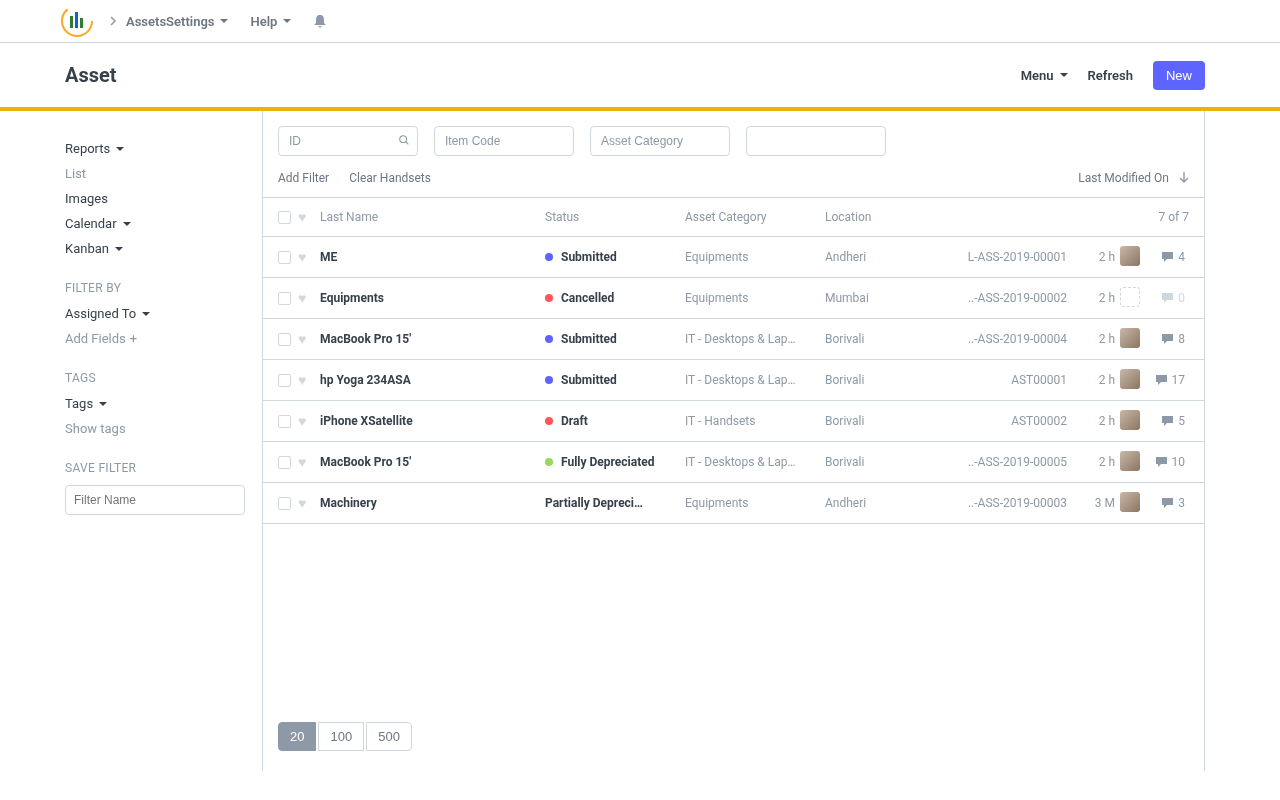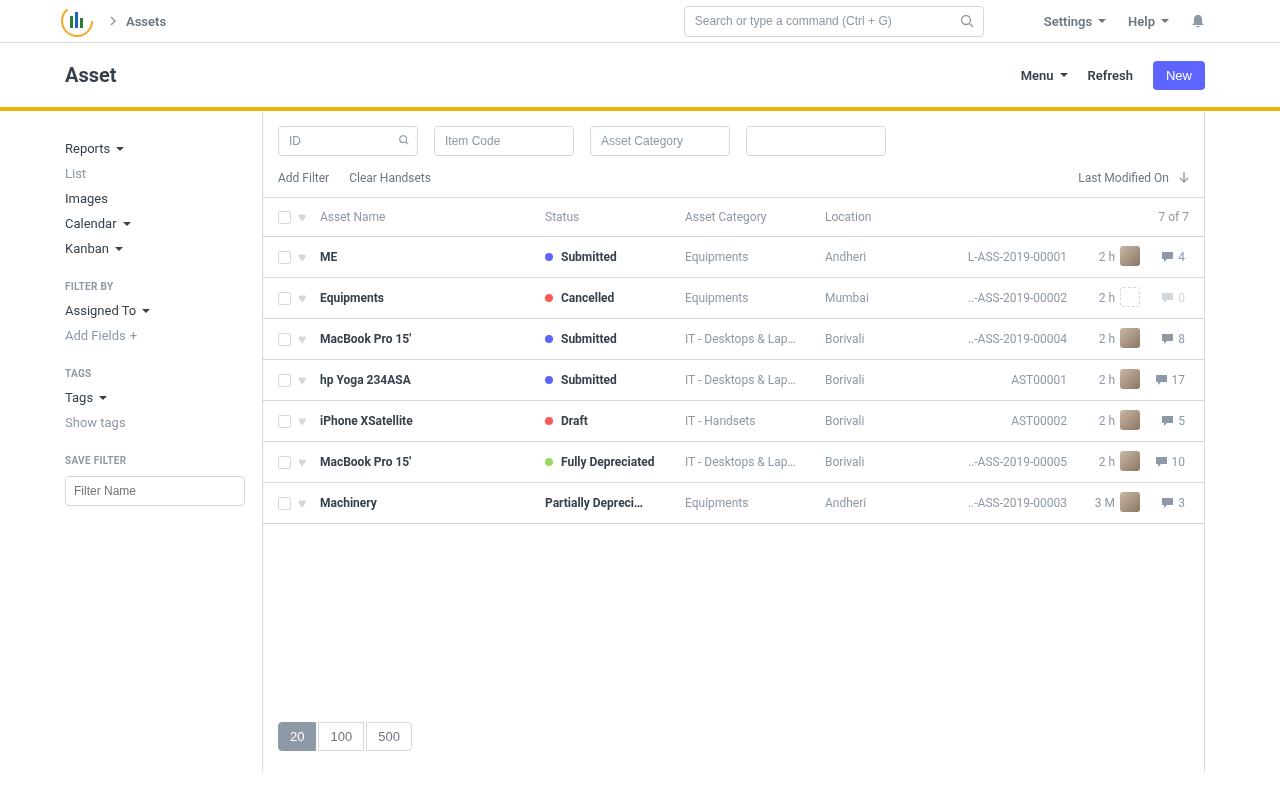--- a/index.html
+++ b/index.html
@@ -19,21 +19,21 @@
 .bell { color: #8d99a6; }
 .page-head { height: 68px; border-bottom: 4px solid #eab308; display: flex; align-items: center; padding: 0 75px 0 65px; }
 .page-title { font-size: 20px; font-weight: 700; color: #36414c; }
 .page-actions { margin-left: auto; display: flex; align-items: center; gap: 20px; }
 .btn-text { font-size: 13px; font-weight: 600; color: #36414c; cursor: pointer; display: flex; align-items: center; gap: 4px; }
 .btn-primary { background: #5e64ff; color: #fff; border: none; border-radius: 4px; padding: 7px 13px; font-size: 13px; font-weight: 500; cursor: pointer; }
 .main { display: flex; padding: 0 0 0 65px; }
 .sidebar { width: 197px; padding-top: 25px; font-size: 13px; }
 .side-item { padding: 5px 0; color: #36414c; cursor: pointer; display: flex; align-items: center; gap: 4px; }
 .side-item.muted { color: #8d99a6; }
-.side-heading { font-size: 10px; color: #8d99a6; text-transform: uppercase; letter-spacing: 0.3px; margin-top: 20px; margin-bottom: 6px; font-weight: 700; }
+.side-heading { font-size: 12px; color: #8d99a6; text-transform: uppercase; letter-spacing: 0.3px; margin-top: 20px; margin-bottom: 6px; font-weight: 400; }
 .filter-name-input { width: 180px; height: 30px; border: 1px solid #d1d8dd; border-radius: 4px; padding: 0 8px; font-size: 12px; margin-top: 4px; }
 .content { flex: 1; border: 1px solid #d1d8dd; border-top: none; border-bottom: none; min-height: 660px; display: flex; flex-direction: column; margin-right: 75px; position: relative; }
 .filter-row { display: flex; gap: 16px; padding: 15px; align-items: center; }
 .filter-input-wrap { position: relative; }
 .filter-input { height: 30px; border: 1px solid #d1d8dd; border-radius: 4px; padding: 0 10px; font-size: 12px; background: #fff; }
 .filter-input.id { width: 140px; padding-right: 28px; }
 .filter-input.code { width: 140px; }
 .filter-input.cat { width: 140px; }
 .filter-input.empty { width: 140px; }
 .filter-input::placeholder { color: #8d99a6; }
@@ -86,29 +86,20 @@
 
 <div class="topbar">
   <div class="breadcrumb">
     <span class="breadcrumb-arrow">
       <svg width="8" height="10" viewBox="0 0 8 10">
           <path d="M1 1 L5 5 L1 9" fill="none" stroke="#8d99a6" stroke-width="1.5"></path>
         </svg>
     </span>
     <span class="breadcrumb-item">Assets</span>
   </div>
-  <div class="search-wrap">
-    <input class="search-input" placeholder="Search or type a command (Ctrl + G)" style="">
-    <span class="search-icon-right">
-      <svg width="14" height="14" viewBox="0 0 14 14">
-          <circle cx="6" cy="6" r="4.5" fill="none" stroke="#8d99a6" stroke-width="1.3"></circle>
-          <line x1="9.5" y1="9.5" x2="13" y2="13" stroke="#8d99a6" stroke-width="1.3"></line>
-        </svg>
-    </span>
-  </div>
   <div class="top-right">
     <span class="top-link caret-down">Settings</span>
     <span class="top-link caret-down">Help</span>
     <span class="bell">
       <svg width="14" height="14" viewBox="0 0 14 14">
           <path d="M7 1 C4 1 3 3 3 6 L3 9 L1 11 L13 11 L11 9 L11 6 C11 3 10 1 7 1 Z M5.5 12 A1.5 1.5 0 0 0 8.5 12" fill="#8d99a6"></path>
         </svg>
     </span>
   </div>
 </div>
@@ -171,21 +162,21 @@
             </svg>
         </span>
       </div>
     </div>
 
     <div class="table-head">
       <div class="col-check">
           <div class="check"></div>
         </div>
       <div class="col-heart"><span class="heart">♥</span></div>
-      <div class="col-name">Asset Name</div>
+      <div class="col-name">Last Name</div>
       <div class="col-status">Status</div>
       <div class="col-cat">Asset Category</div>
       <div class="col-loc">Location</div>
       <div class="col-count">7 of 7</div>
     </div>
 
     <div id="rows">
         <div class="row">
     <div class="col-check">
             <div class="check"></div>

